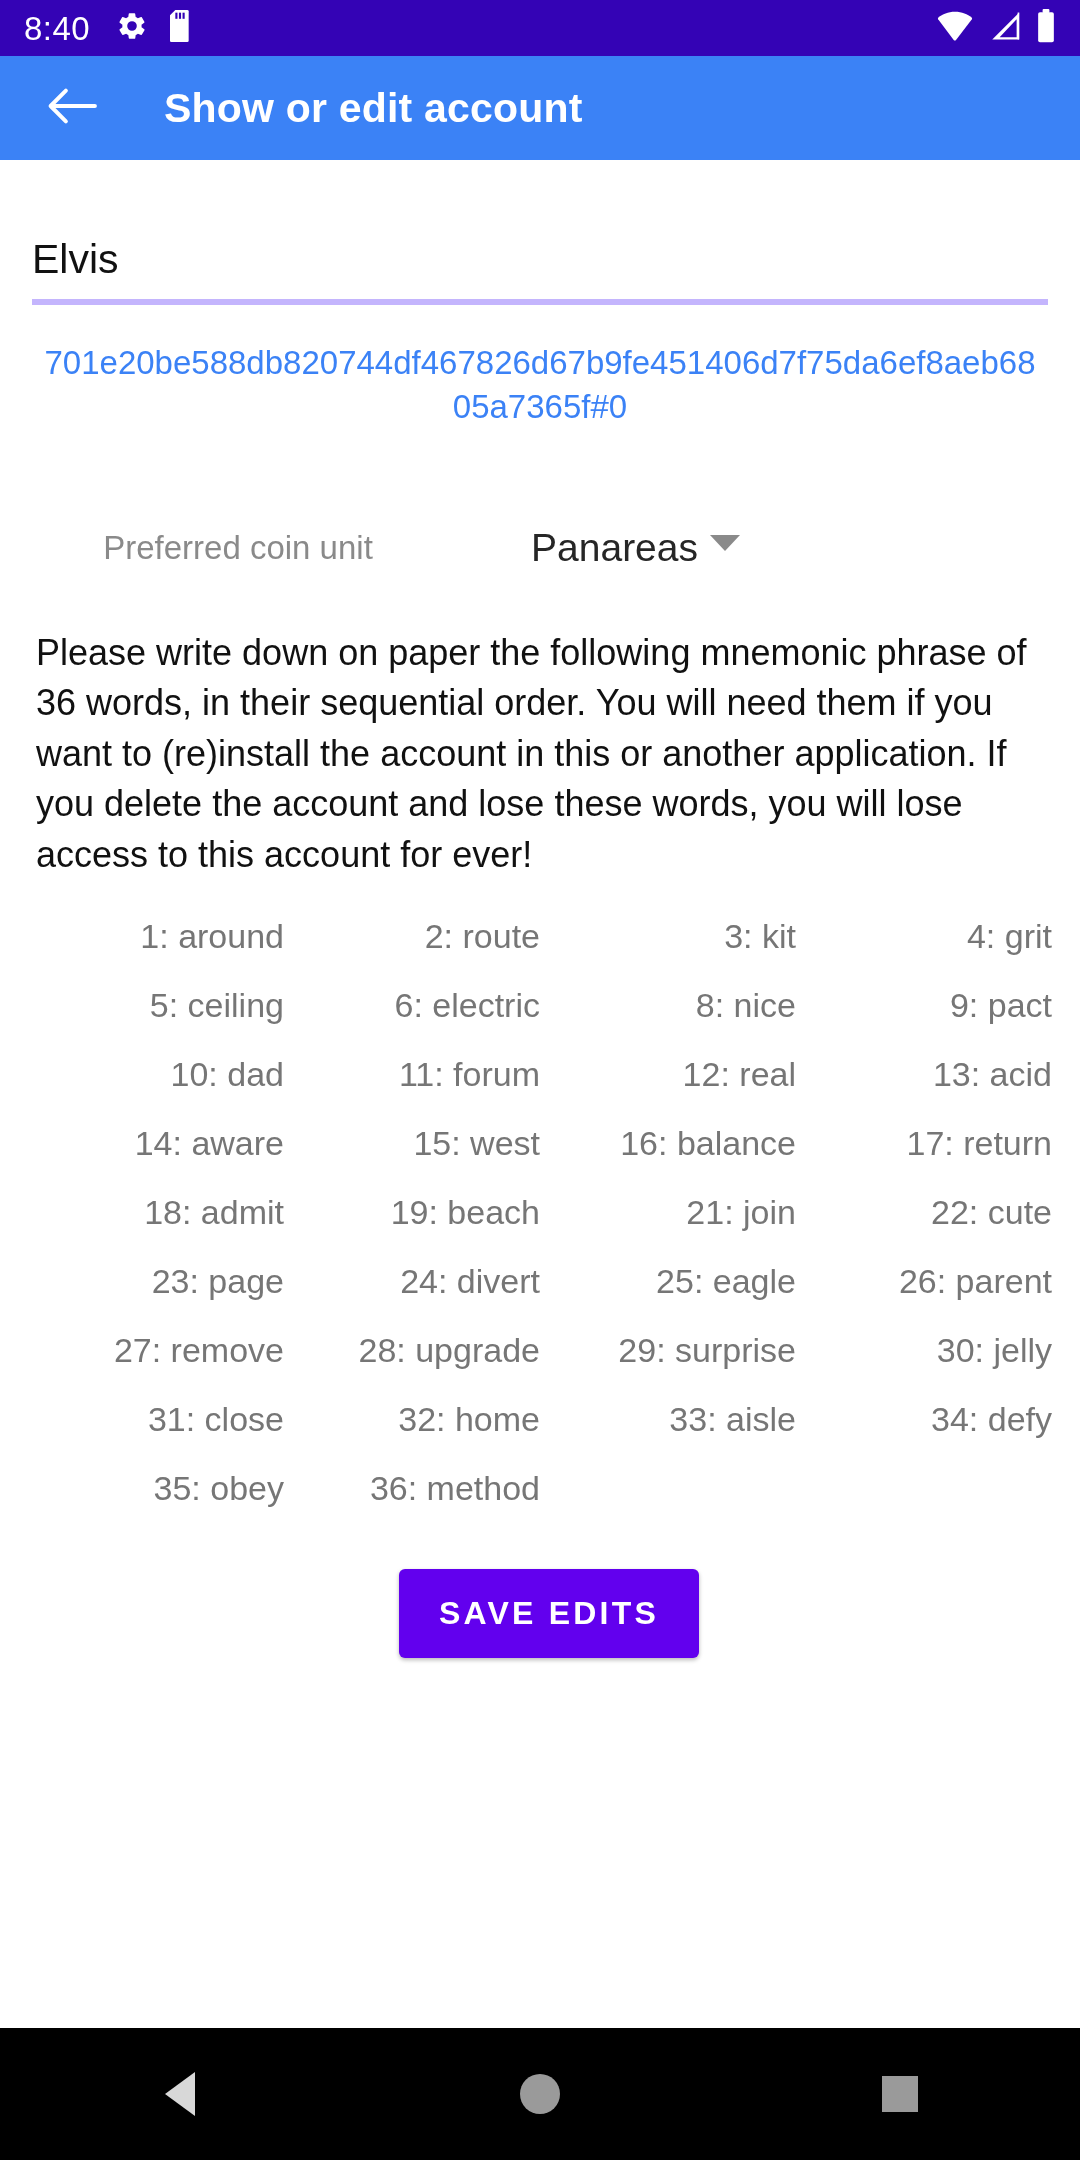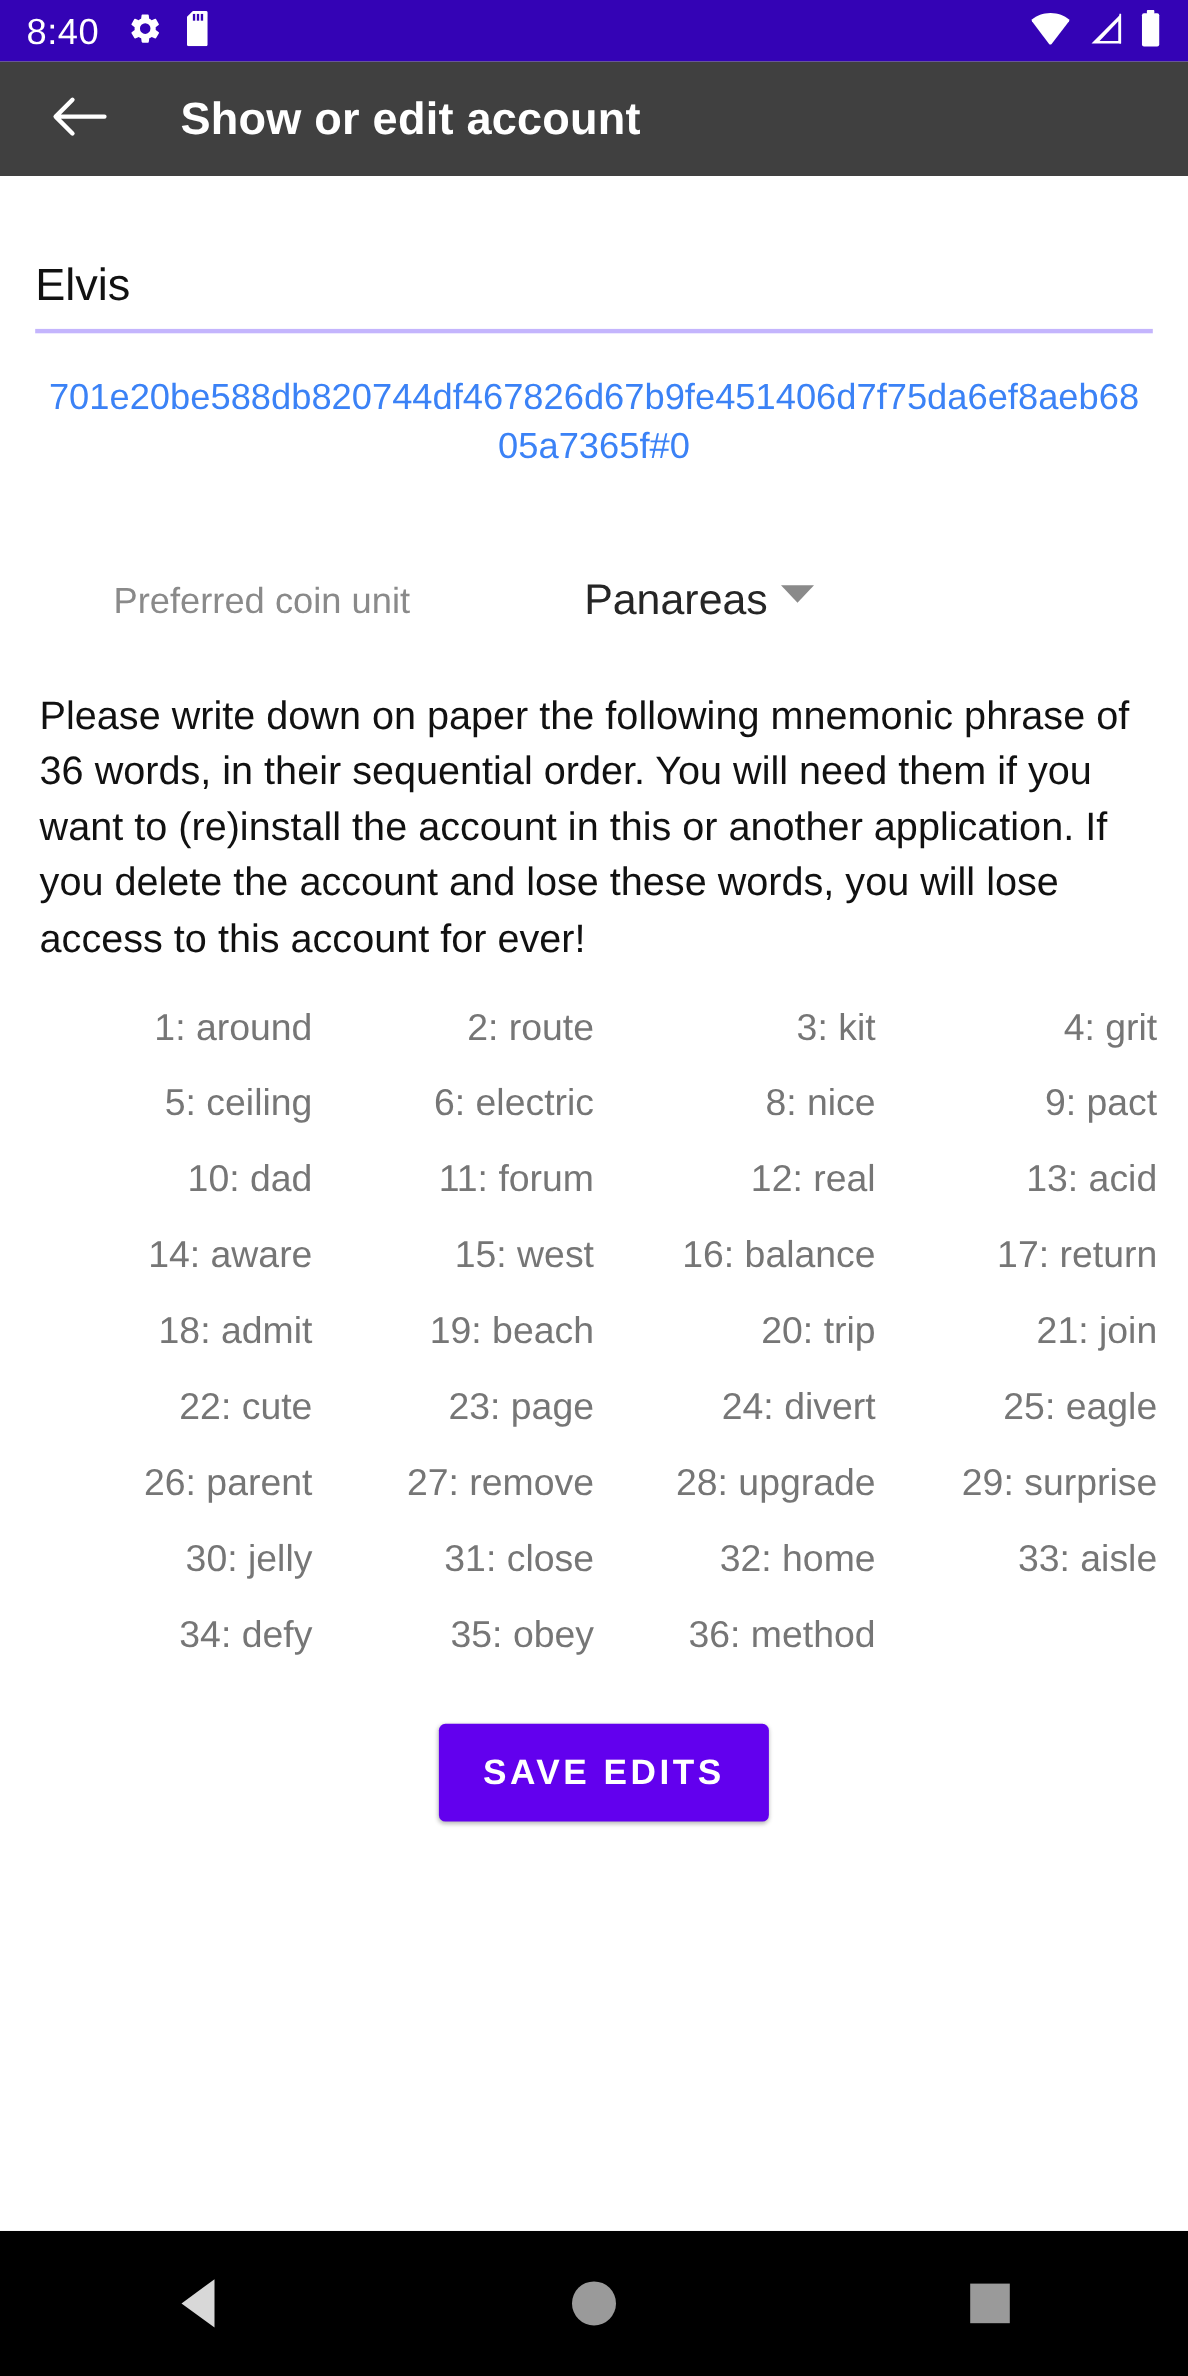--- a/index.html
+++ b/index.html
@@ -44,21 +44,21 @@
     margin-left: auto;
     display: flex;
     align-items: center;
     gap: 14px;
   }
   .status-icon { display: block; }
 
   
   .app-bar {
     height: 104px;
-    background: #404040;
+    background: #3b82f6;
     display: flex;
     align-items: center;
     padding: 0 0 0 36px;
     flex: 0 0 auto;
   }
   .back-btn {
     width: 72px;
     height: 72px;
     display: flex;
     align-items: center;
@@ -89,21 +89,21 @@
   }
   .name-field {
     width: 100%;
     border: none;
     outline: none;
     background: transparent;
     font-family: "Liberation Sans", sans-serif;
     font-size: 41px;
     color: #111111;
     padding: 0 0 16px 0;
-    border-bottom: 4px solid #c4b5fd;
+    border-bottom: 6px solid #c4b5fd;
     display: block;
   }
 
   .account-hash {
     margin-top: 36px;
     text-align: center;
     color: #3b82f6;
     font-size: 33px;
     line-height: 1.32;
     word-break: break-all;
@@ -308,21 +308,20 @@
         <div class="word-cell">10: dad</div>
         <div class="word-cell">11: forum</div>
         <div class="word-cell">12: real</div>
         <div class="word-cell">13: acid</div>
         <div class="word-cell">14: aware</div>
         <div class="word-cell">15: west</div>
         <div class="word-cell">16: balance</div>
         <div class="word-cell">17: return</div>
         <div class="word-cell">18: admit</div>
         <div class="word-cell">19: beach</div>
-        <div class="word-cell">20: trip</div>
         <div class="word-cell">21: join</div>
         <div class="word-cell">22: cute</div>
         <div class="word-cell">23: page</div>
         <div class="word-cell">24: divert</div>
         <div class="word-cell">25: eagle</div>
         <div class="word-cell">26: parent</div>
         <div class="word-cell">27: remove</div>
         <div class="word-cell">28: upgrade</div>
         <div class="word-cell">29: surprise</div>
         <div class="word-cell">30: jelly</div>

